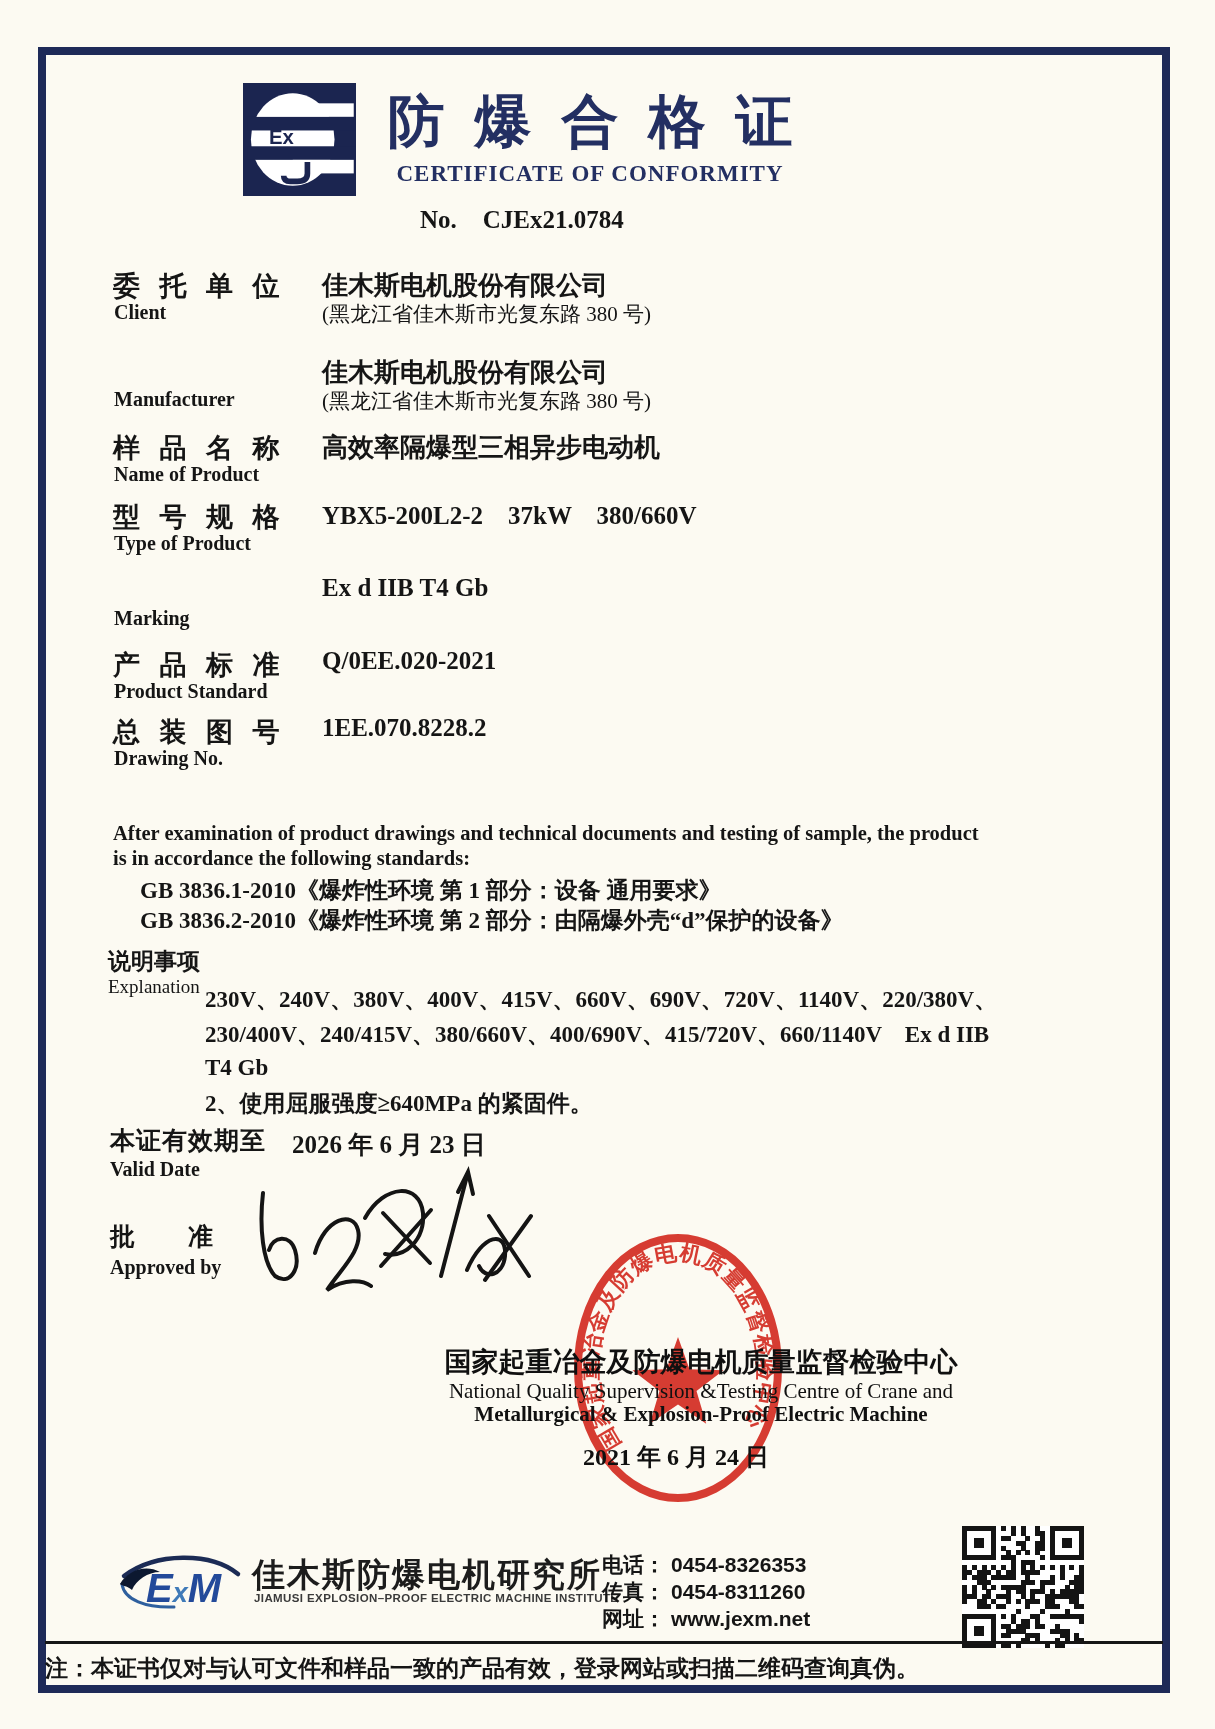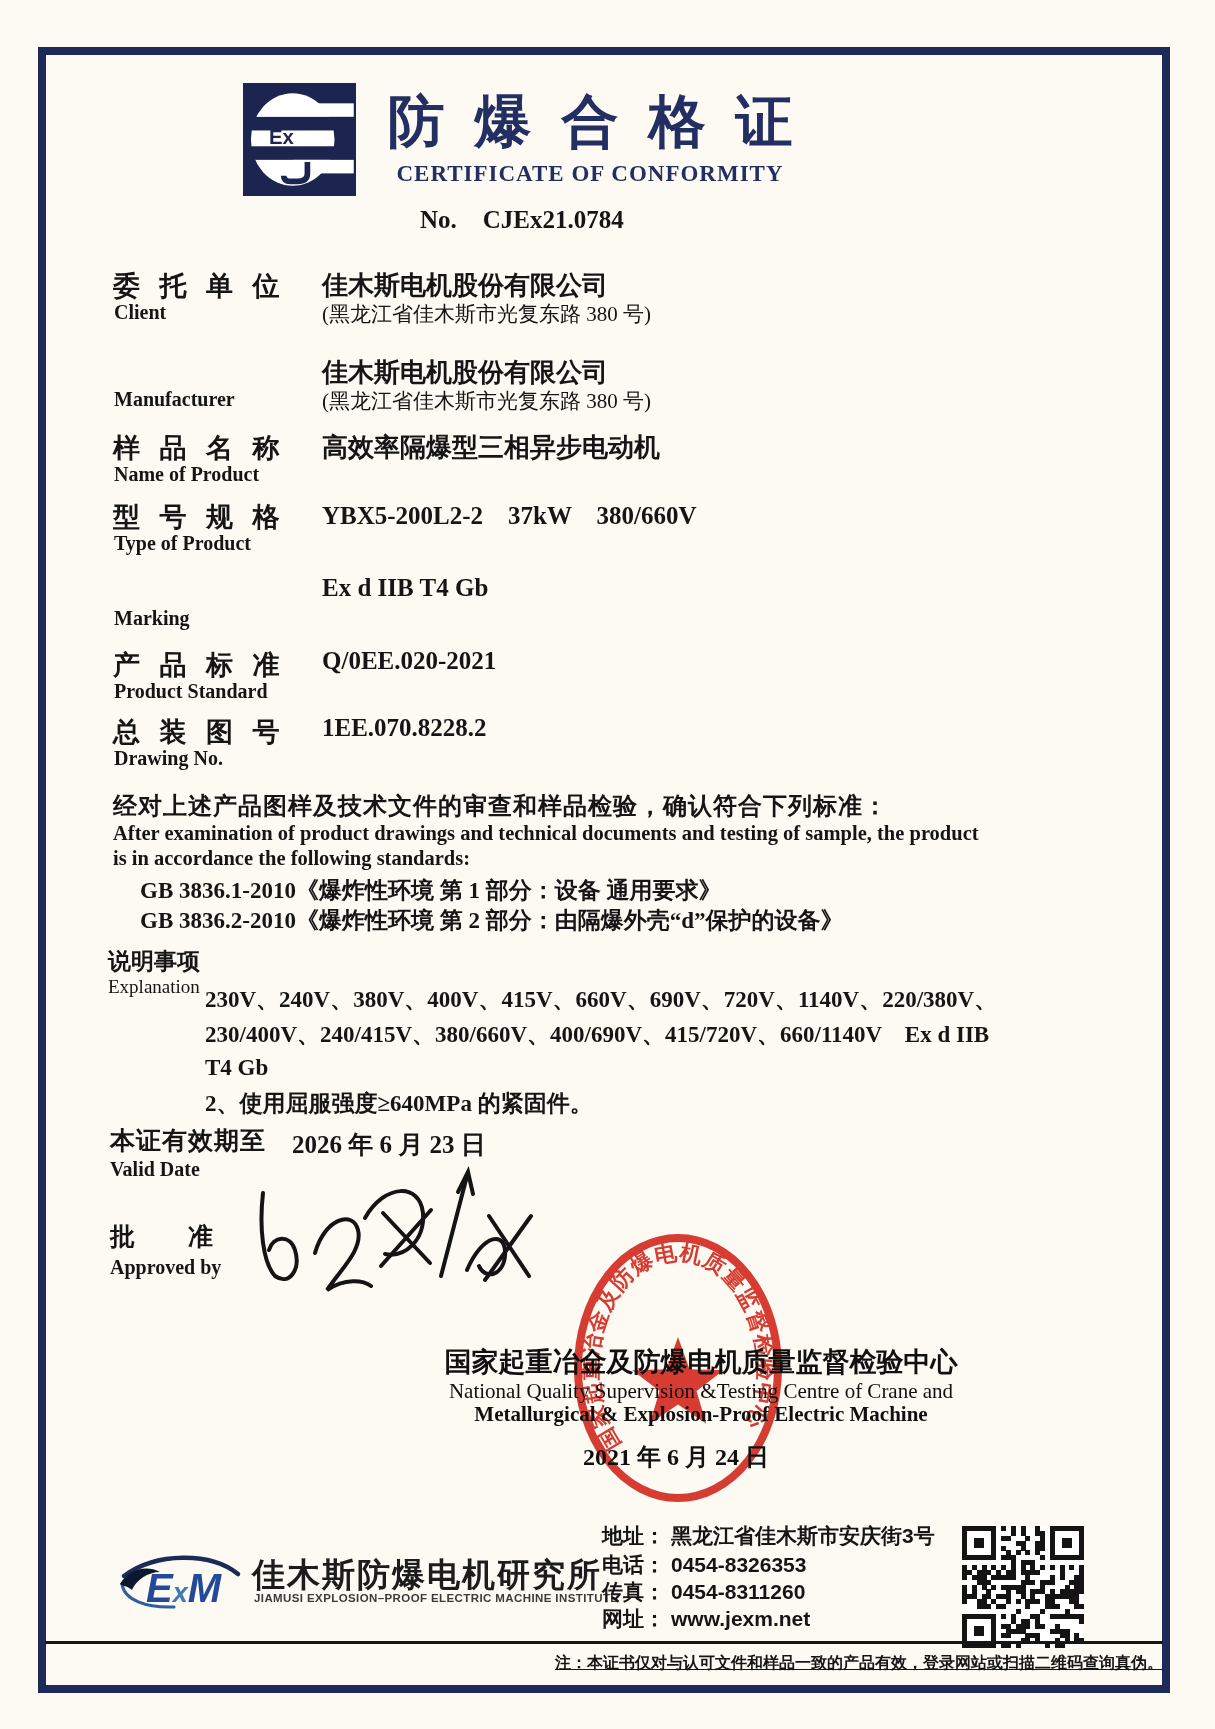--- a/index.html
+++ b/index.html
@@ -28,21 +28,21 @@
   .gb{left:140px;font-size:23px;font-weight:600;font-family:"Liberation Serif",serif;}
   .exp-line{left:205px;width:925px;font-size:23px;font-weight:600;font-family:"Liberation Serif",serif;}
   .biglabel{font-size:25px;font-weight:bold;letter-spacing:1px;}
   .sublabel{font-size:20px;font-weight:700;font-family:"Liberation Serif",serif;}
   .issuer{text-align:center;color:#101010;}
   .contact-row{position:absolute;left:602px;font-size:21px;font-weight:700;}
   .contact-row .cv{font-weight:600;margin-left:6px;}
   .inst-cn{left:252px;top:1553px;font-size:33px;font-weight:bold;letter-spacing:2px;color:#1c1c1c;}
   .inst-en{left:254px;top:1592px;font-size:11.5px;font-weight:bold;letter-spacing:0.4px;color:#3a3a3a;}
   .sep{left:45px;top:1641px;width:1118px;height:3px;background:#161616;}
-  .note{left:45px;top:1653px;width:1118px;text-align:right;font-size:16px;font-weight:bold;text-decoration:underline;}
+  .note{left:45px;top:1653px;width:1118px;text-align:left;font-size:23px;font-weight:bold;}
   .qr{left:962px;top:1526px;width:122px;height:122px;background:#fff;}
   .qr i{position:absolute;width:5px;height:5px;background:#141414;}
   .qr .f{position:absolute;width:34px;height:34px;border:5px solid #141414;box-sizing:border-box;background:#fff;}
   .qr .f::after{content:'';position:absolute;left:7px;top:7px;width:10px;height:10px;background:#141414;}
   .stamp{mix-blend-mode:multiply;opacity:0.9;}
 </style>
 </head>
 <body>
 
 <div class="page">
@@ -94,21 +94,20 @@
     <div class="lcn">产 品 标 准</div>
     <div class="len">Product Standard</div>
     <div class="fval" style="font-weight:600">Q/0EE.020-2021</div>
   </div>
   <div class="frow" style="top:714px">
     <div class="lcn">总 装 图 号</div>
     <div class="len">Drawing No.</div>
     <div class="fval" style="font-weight:600">1EE.070.8228.2</div>
   </div>
 
-  <div class="abs stmt-cn">经对上述产品图样及技术文件的审查和样品检验，确认符合下列标准：</div>
   <div class="abs stmt-en" style="top:822px">After examination of product drawings and technical documents and testing of sample, the product</div>
   <div class="abs stmt-en" style="top:847px">is in accordance the following standards:</div>
   <div class="abs gb" style="top:875px">GB 3836.1-2010《爆炸性环境 第 1 部分：设备 通用要求》</div>
   <div class="abs gb" style="top:905px">GB 3836.2-2010《爆炸性环境 第 2 部分：由隔爆外壳“d”保护的设备》</div>
 
   <div class="abs" style="left:108px;top:946px;font-size:23px;font-weight:bold">说明事项</div>
   <div class="abs serif" style="left:108px;top:976px;font-size:19px;font-weight:400">Explanation</div>
   <div class="abs exp-line" style="top:984px">230V、240V、380V、400V、415V、660V、690V、720V、1140V、220/380V、</div>
   <div class="abs exp-line" style="top:1019px">230/400V、240/415V、380/660V、400/690V、415/720V、660/1140V　Ex d IIB</div>
   <div class="abs exp-line" style="top:1055px">T4 Gb</div>
@@ -150,23 +149,20 @@
 
   <svg class="abs" style="left:116px;top:1550px" width="130" height="60" viewBox="0 0 130 60">
     <path d="M 8,26 C 40,2 95,2 122,24" fill="none" stroke="#1b2b55" stroke-width="4.5" stroke-linecap="round"></path>
     <path d="M 6,34 C 8,50 30,58 58,57" fill="none" stroke="#2e5f9e" stroke-width="3" stroke-linecap="round"></path>
     <path d="M 4,34 C 12,20 30,14 44,22 C 32,22 20,30 16,40 C 12,36 6,36 4,34 Z" fill="#0c1830"></path>
     <text x="30" y="52" font-style="italic" font-weight="bold" font-size="40" fill="#234a9a" font-family="Liberation Sans, sans-serif"><tspan>E</tspan><tspan font-size="27" fill="#3f7ab8">x</tspan><tspan>M</tspan></text>
   </svg>
   <div class="abs inst-cn">佳木斯防爆电机研究所</div>
   <div class="abs inst-en">JIAMUSI EXPLOSION–PROOF ELECTRIC MACHINE INSTITUTE</div>
 
-  <div class="contact-row" style="top:1522px">
-    <span class="cl">地址：</span><span class="cv">黑龙江省佳木斯市安庆街3号</span>
-  </div>
   <div class="contact-row" style="top:1551px">
     <span class="cl">电话：</span><span class="cv">0454-8326353</span>
   </div>
   <div class="contact-row" style="top:1578px">
     <span class="cl">传真：</span><span class="cv">0454-8311260</span>
   </div>
   <div class="contact-row" style="top:1605px">
     <span class="cl">网址：</span><span class="cv">www.jexm.net</span>
   </div>
 

